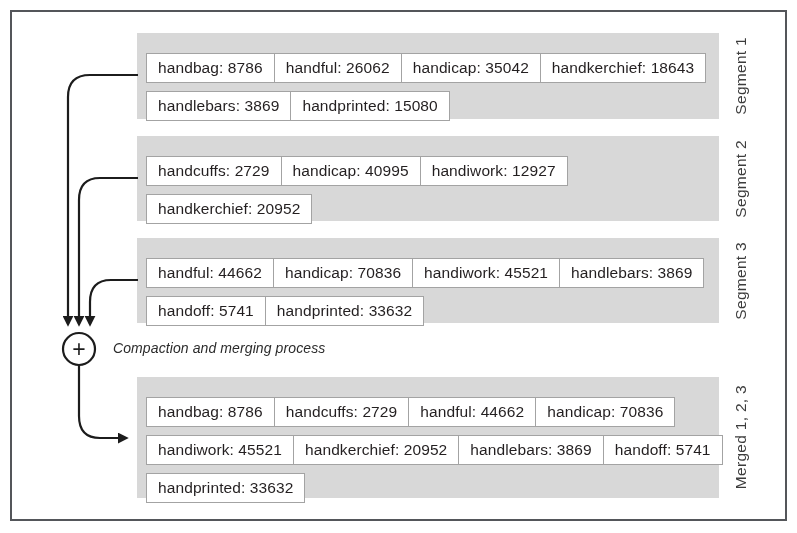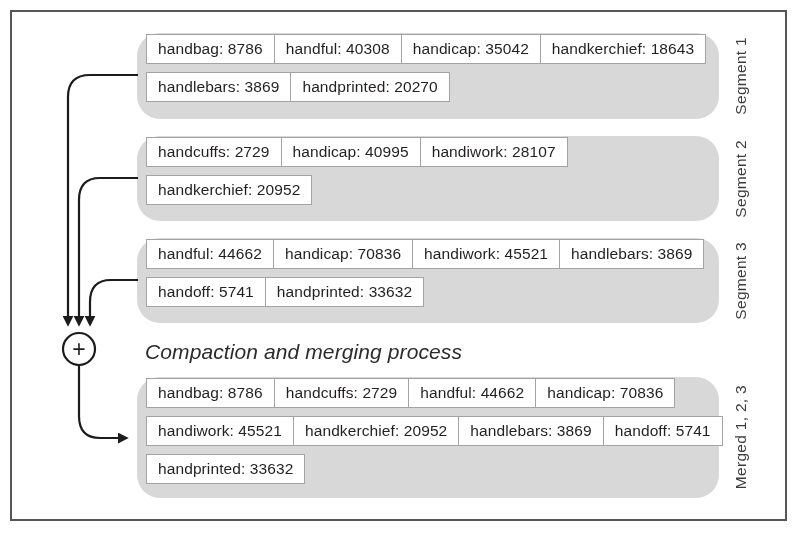--- a/index.html
+++ b/index.html
@@ -21,22 +21,21 @@
     left:137px;width:624px;
   }
   .seg-1{top:33px;height:86px;}
   .seg-2{top:136px;height:85px;}
   .seg-3{top:238px;height:85px;}
   .seg-4{top:377px;height:121px;}
   .seg-fill{
     position:absolute;left:0;top:0;width:582px;height:100%;
     background:#d8d8d8;
     box-sizing:border-box;
-    padding:1px 0 0 9px;
-    border-radius:23px;
+    padding:20px 0 0 9px;
   }
   .seg-row{
     display:flex;
     margin-bottom:8px;
     white-space:nowrap;
   }
   .cell{
     height:30px;
     box-sizing:border-box;
     display:flex;align-items:center;
@@ -55,63 +54,62 @@
   .seg-label span{
     writing-mode:vertical-rl;
     transform:rotate(180deg);
     font-size:15.5px;
     color:#3c3c3c;
     letter-spacing:0.3px;
   }
   .caption{
     position:absolute;
     left:113px;top:340px;
-    font-size:21px;
+    font-size:14px;
     font-style:italic;
     color:#2b2b2b;
     letter-spacing:0.1px;
-    margin-left:32px;
   }
   svg.flow{position:absolute;left:0;top:0;pointer-events:none;}
   .merge-plus{
     font-family:"Liberation Sans", sans-serif;
     font-size:23px;
     fill:#1c1c1c;
   }
 </style>
 </head>
 <body>
 
 <div id="canvas">
 
   <div class="frame"></div>
 
   <div class="segment seg-1">
     <div class="seg-fill">
         <div class="seg-row">
           <div class="cell">handbag: 8786</div>
-          <div class="cell">handful: 40308</div>
+          <div class="cell">handful: 26062</div>
           <div class="cell">handicap: 35042</div>
           <div class="cell">handkerchief: 18643</div>
         </div>
         <div class="seg-row">
           <div class="cell">handlebars: 3869</div>
-          <div class="cell">handprinted: 20270</div>
+          <div class="cell">handprinted: 15080</div>
         </div>
       </div>
     <div class="seg-label">
       <span>Segment 1</span>
     </div>
   </div>
     <div class="segment seg-2">
     <div class="seg-fill">
         <div class="seg-row">
           <div class="cell">handcuffs: 2729</div>
           <div class="cell">handicap: 40995</div>
-          <div class="cell">handiwork: 28107</div>
+          <div class="cell">handiwork: 12927</div>
         </div>
         <div class="seg-row">
           <div class="cell">handkerchief: 20952</div>
         </div>
       </div>
     <div class="seg-label">
       <span>Segment 2</span>
     </div>
   </div>
     <div class="segment seg-3">

